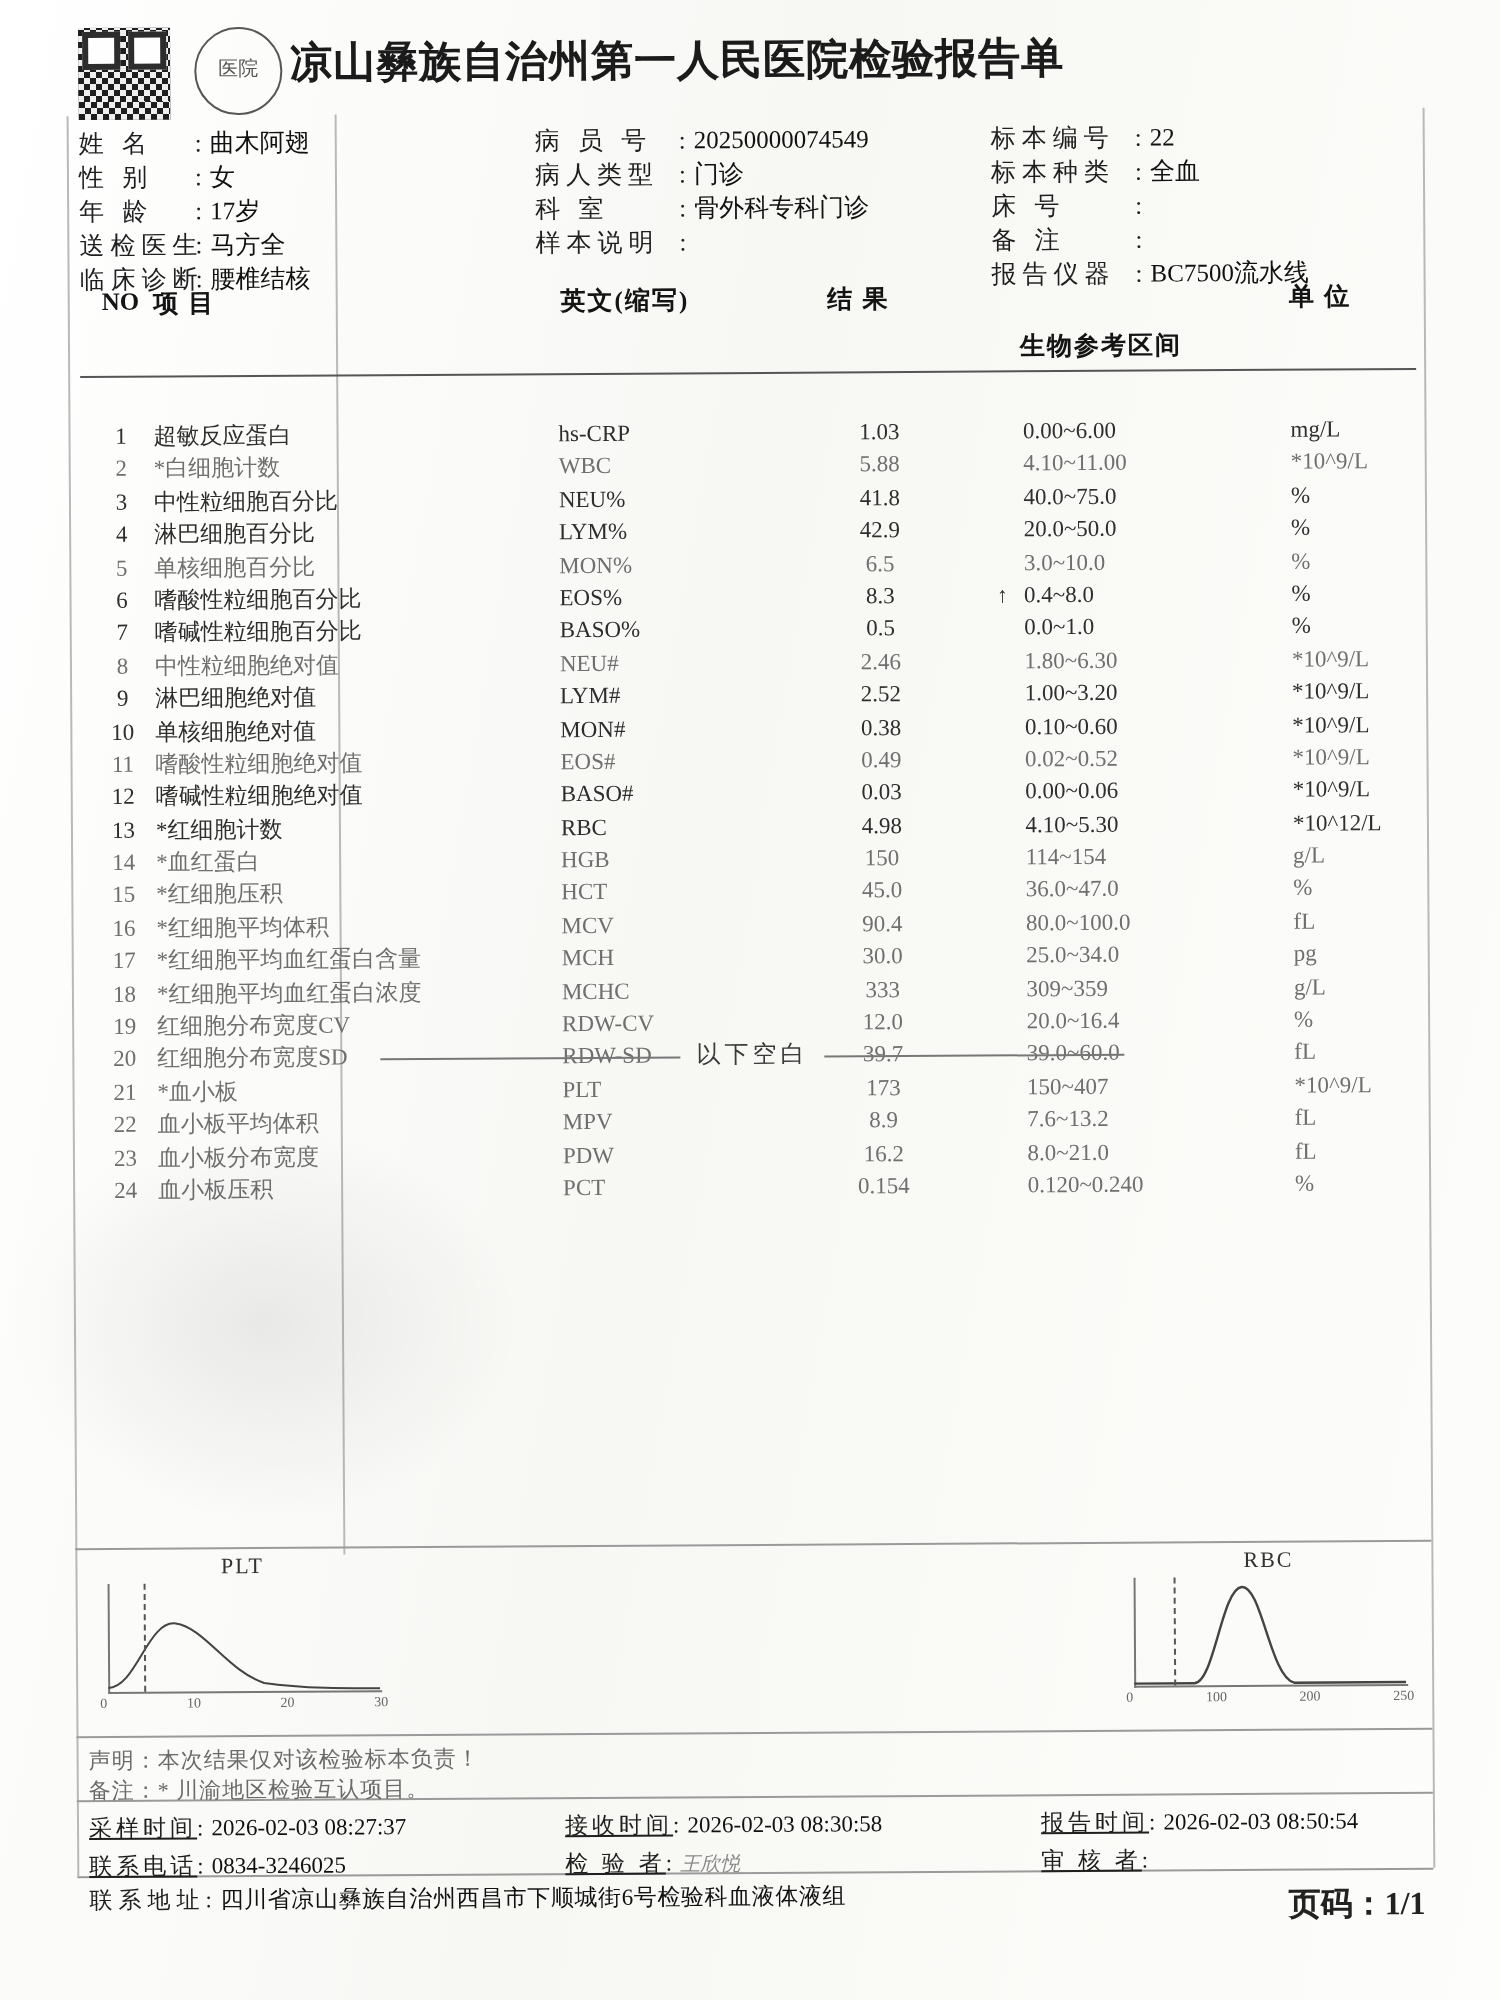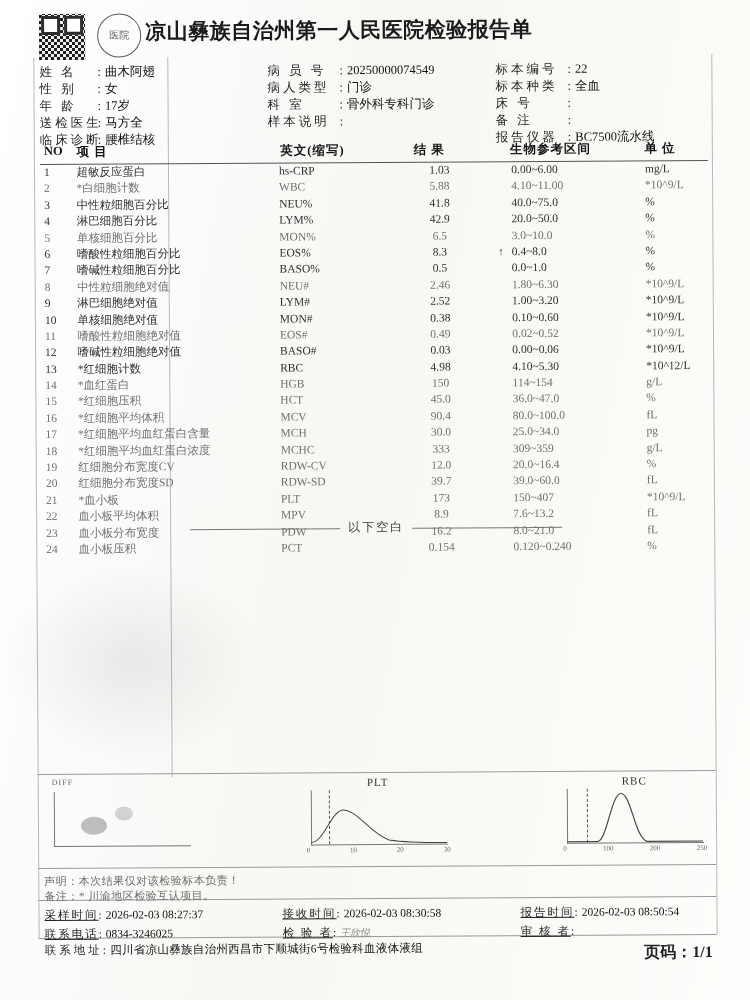--- a/index.html
+++ b/index.html
@@ -155,25 +155,25 @@
     color: #141414;
   }
   .tbl-head .col-no { letter-spacing: 0; }
   .row {
     display: flex;
     height: 16.4px;
     align-items: baseline;
     color: #2e2e2e;
   }
   .row.light { color: #6f6f6f; }
-  .col-no    { width: 34px; text-align: left; padding-left: 4px; }
+  .col-no    { width: 34px; text-align: center; padding-left: 4px; }
   .col-name  { width: 212px; }
   .col-abbr  { width: 120px; }
   .col-res   { width: 96px; text-align: center; padding-right: 26px; position: relative; }
-  .col-ref   { width: 140px; }
+  .col-ref   { width: 140px; margin-top: 24px; }
   .col-unit  { width: 66px; }
   .tbl-head .col-res { text-align: left; padding-right: 0; padding-left: 18px;}
   .tbl-head .col-ref { padding-left: 4px; }
   .arrow {
     position: absolute;
     right: 8px;
     font-size: 11px;
     color: #333;
   }
 
@@ -604,34 +604,20 @@
             <div class="col-unit">%</div>
           </div>
         </div>
     </div>
 
     <div class="blank-note">
       <span class="dash"></span><span>以下空白</span><span class="dash"></span>
     </div>
 
     <div class="charts" id="charts">
-        <div class="chart">
-          <div class="cname small">DIFF</div>
-          <div class="axes"></div>
-          <svg class="curve" width="136" height="54">
-            <ellipse cx="40" cy="34" rx="13" ry="9" fill="#bdbdbd"></ellipse>
-            <ellipse cx="70" cy="22" rx="9" ry="7" fill="#d2d2d2"></ellipse>
-          </svg>
-          <div class="ticks">
-            <span></span>
-            <span></span>
-            <span></span>
-            <span></span>
-          </div>
-        </div>
         <div class="chart">
           <div class="cname">PLT</div>
           <div class="axes"></div>
           <svg class="curve" width="136" height="54">
             <path d="M0,52 C14,52 20,18 34,20 C48,22 60,44 78,50 C98,53 120,53 136,53" fill="none" stroke="#444" stroke-width="1"></path>
           </svg>
           <div class="marker" style="left:28px;"></div>
           <div class="ticks">
             <span>0</span>
             <span>10</span>

